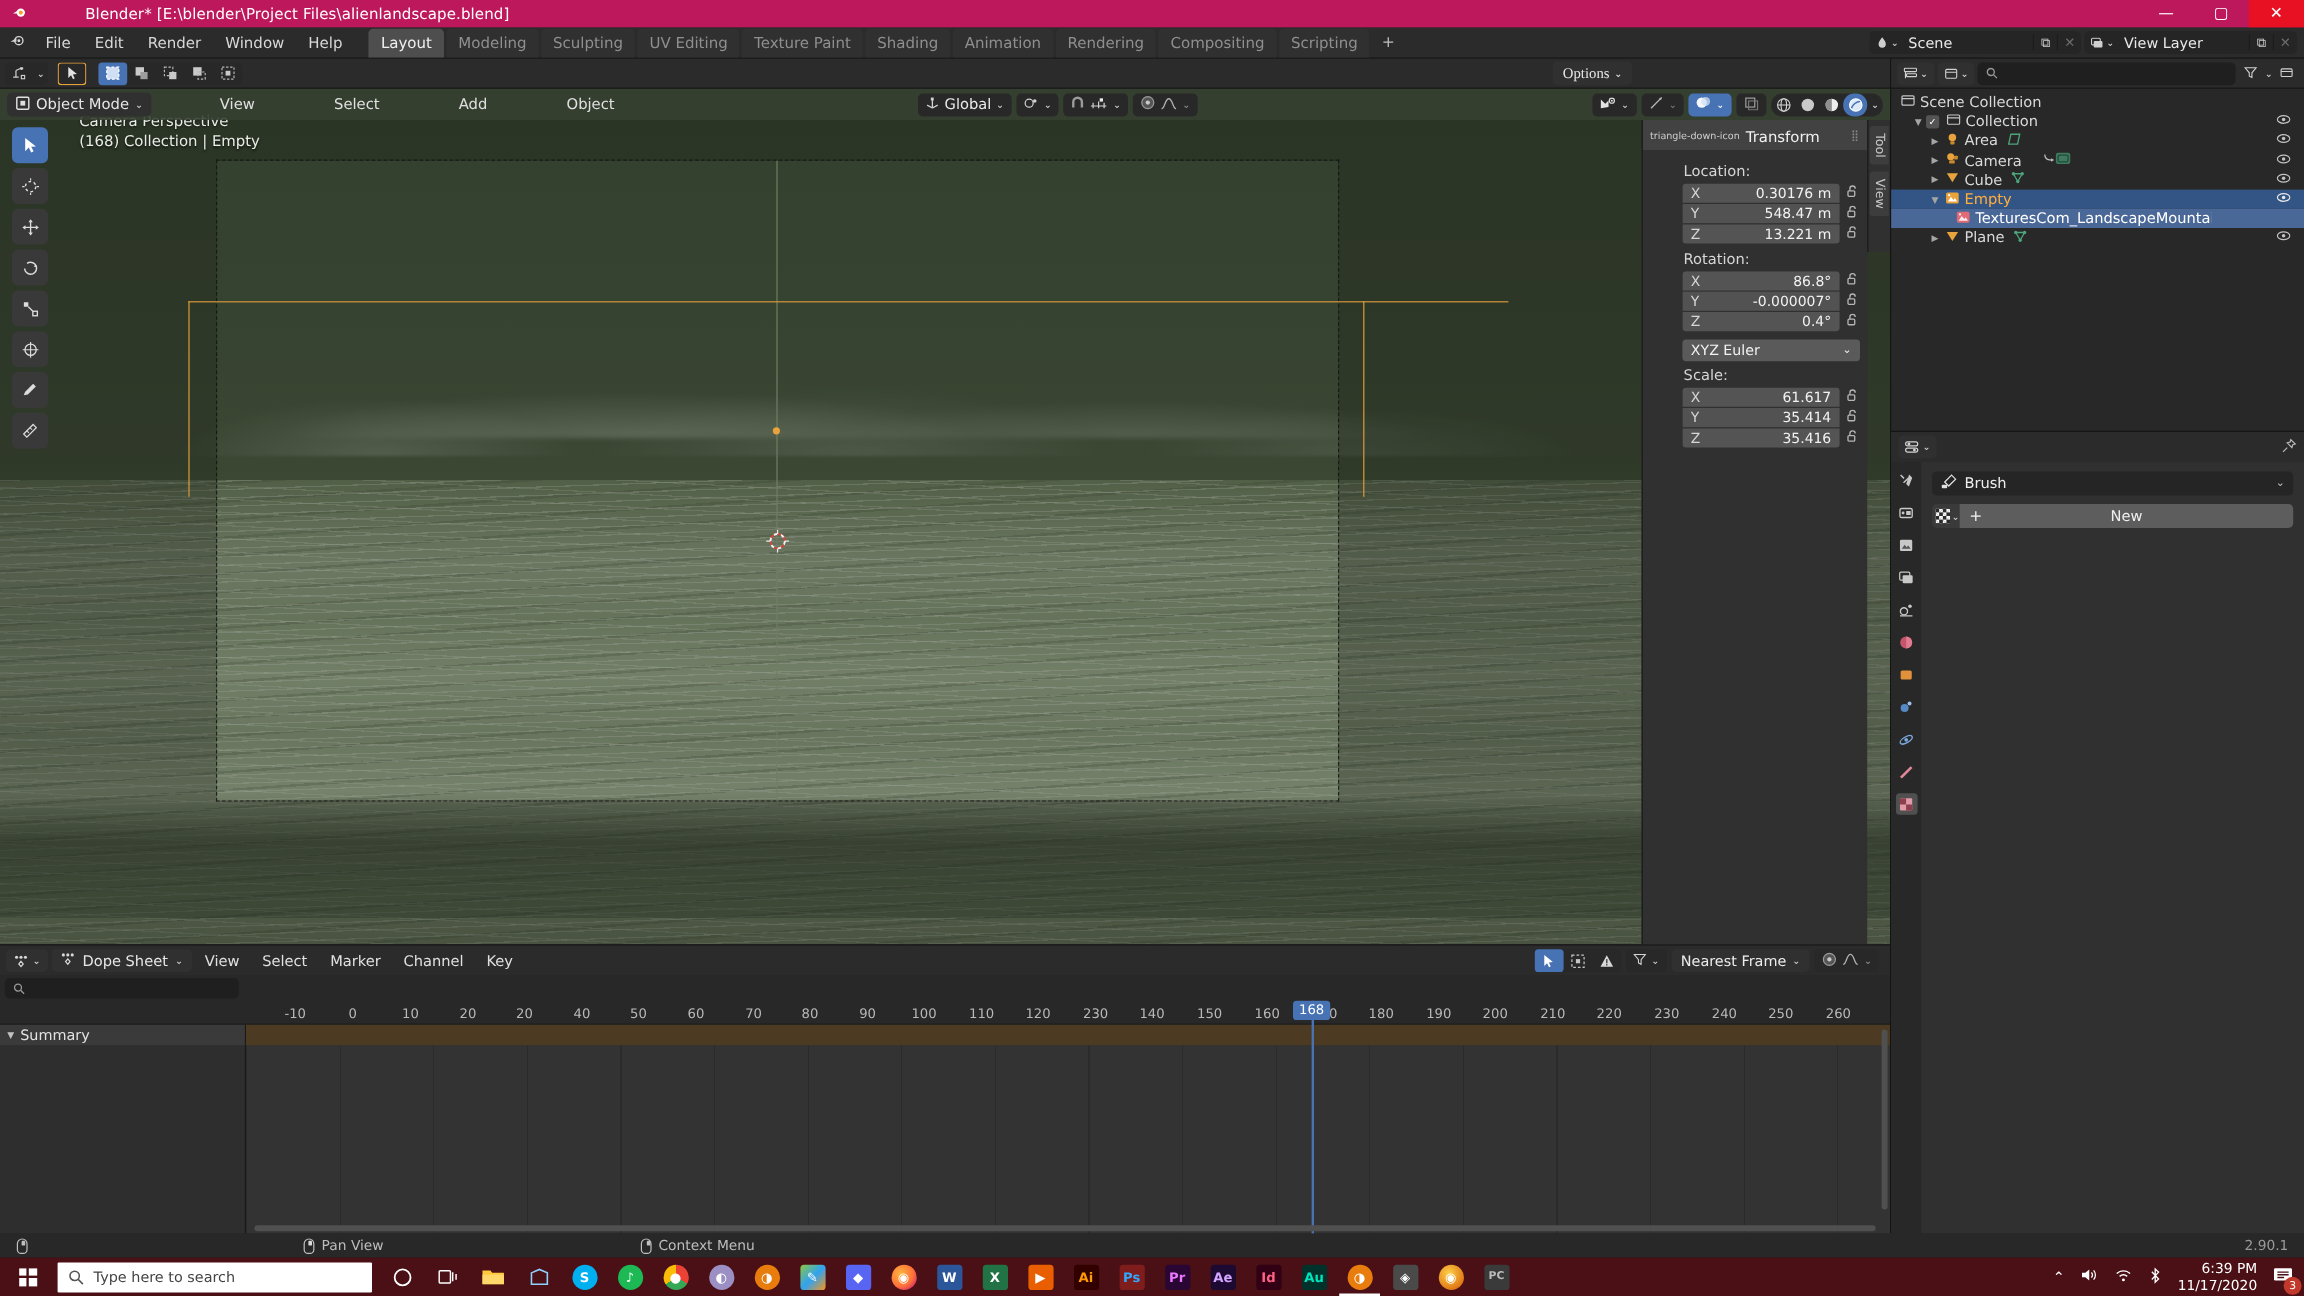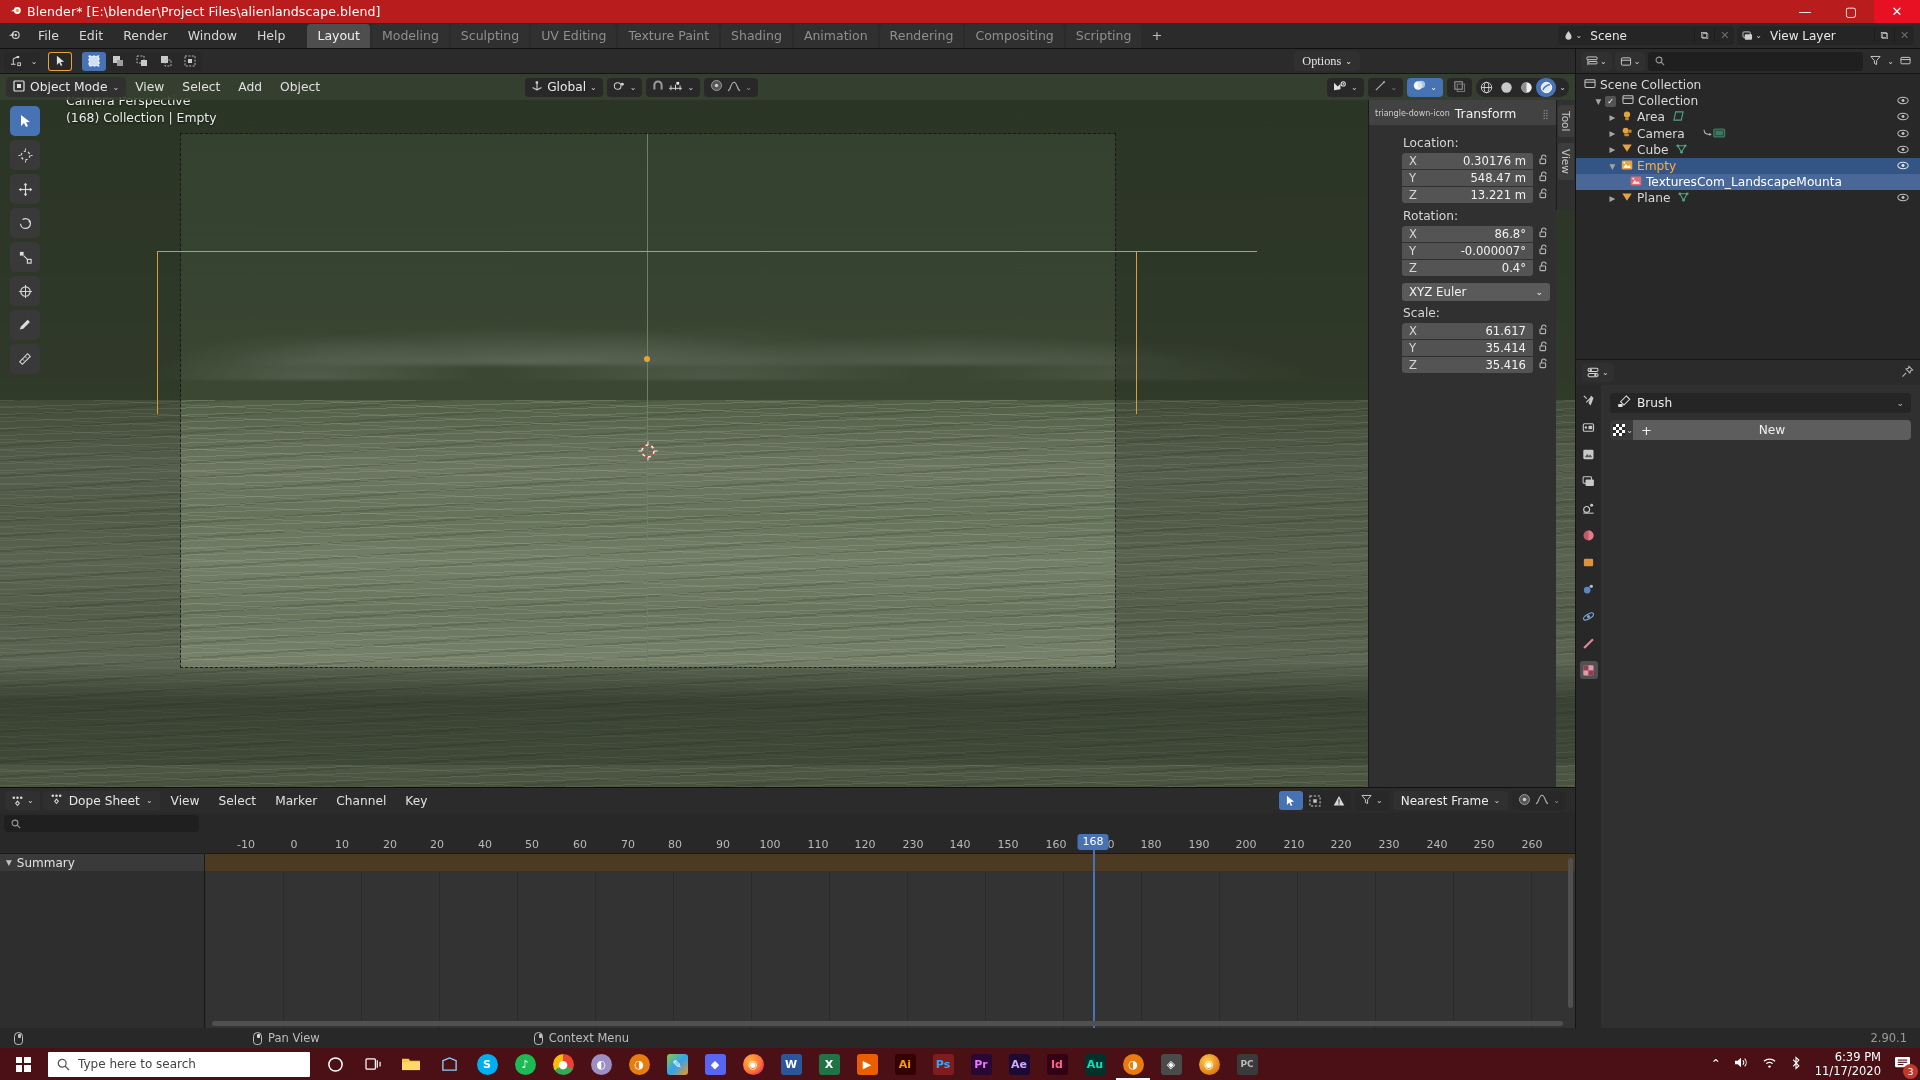--- a/index.html
+++ b/index.html
@@ -8,21 +8,21 @@
     background: #1d1d1d; overflow: hidden;
     font-family: "DejaVu Sans", "Liberation Sans", sans-serif;
     font-size: 12.5px; color: #e4e4e4;
     -webkit-font-smoothing: antialiased;
   }
   #app { position: relative; width: 1920px; height: 1080px; }
 
   
   .titlebar {
     position: absolute; top: 0; left: 0; width: 1920px; height: 23px;
-    background: #b91c1c; display: flex; align-items: center;
+    background: #be185d; display: flex; align-items: center; gap: 44px;
   }
   .titlebar .tb-icon { width: 22px; margin-left: 5px; text-align: center; font-size: 12px; color: #f5a030; }
   .titlebar .tb-title { font-size: 12.5px; color: #fff; letter-spacing: .1px; }
   .tb-buttons { margin-left: auto; display: flex; height: 23px; }
   .tb-btn { width: 46px; height: 23px; display: flex; align-items: center; justify-content: center;
             color: #fff; font-size: 13px; }
   .tb-btn.close { background: #e81123; }
 
   
   .topbar {
@@ -52,21 +52,21 @@
     position: absolute; top: 49px; left: 0; width: 1575px; height: 738px;
     background: #3b4a37; overflow: hidden;
   }
   .vp-header {
     position: absolute; top: 0; left: 0; width: 100%; height: 25px;
     background: #2b2b2b; display: flex; align-items: center; z-index: 6;
     border-bottom: 1px solid #151515;
   }
   .vp-subheader {
     position: absolute; top: 25px; left: 0; width: 100%; height: 26px;
-    background: rgba(52,62,48,.88); display: flex; align-items: center; z-index: 6;
+    background: rgba(52,62,48,.88); display: flex; align-items: center; z-index: 6; gap: 48px;
   }
   .btn-grp { display: flex; align-items: center; background: #282828; border-radius: 4px; height: 19px; margin-left: 4px; }
   .vp-ibtn { width: 24px; height: 19px; display: flex; align-items: center; justify-content: center;
              color: #d2d2d2; font-size: 11px; }
   .vp-ibtn.sel { background: #4772b3; border-radius: 3px; color: #fff; }
   .vp-ibtn.actv { box-shadow: inset 0 0 0 1px #e8a33d; border-radius: 3px; }
   .mode-box {
     display: flex; align-items: center; gap: 5px; background: #303030;
     border-radius: 4px; height: 20px; padding: 0 7px; margin-left: 6px;
   }

